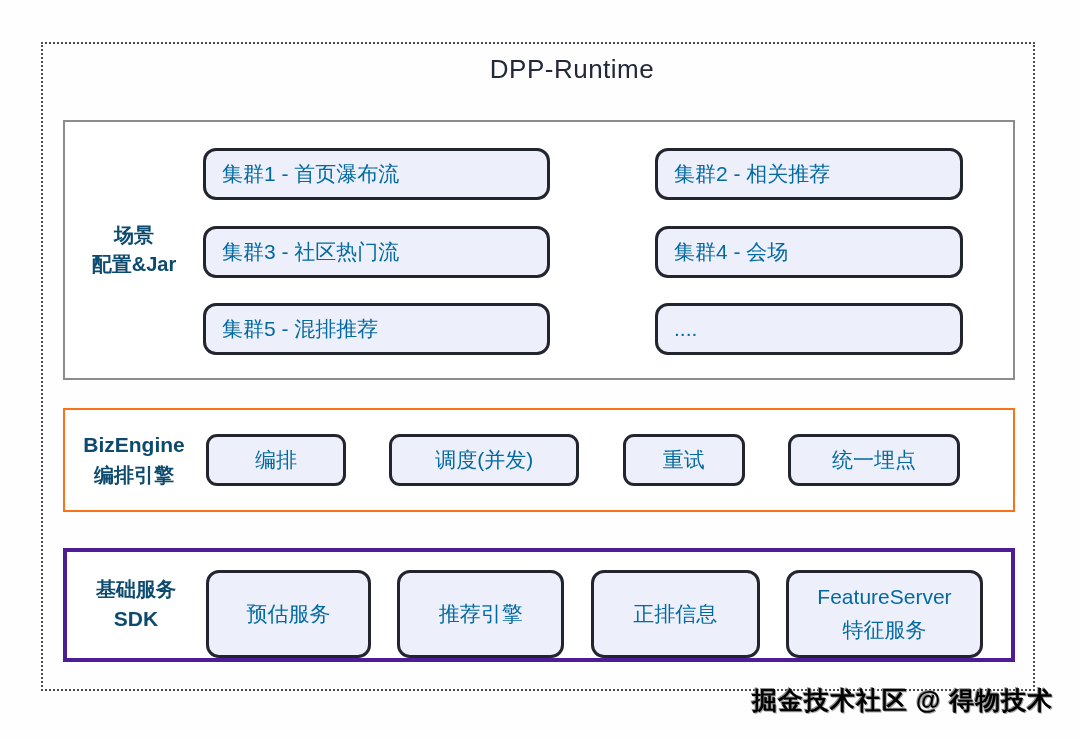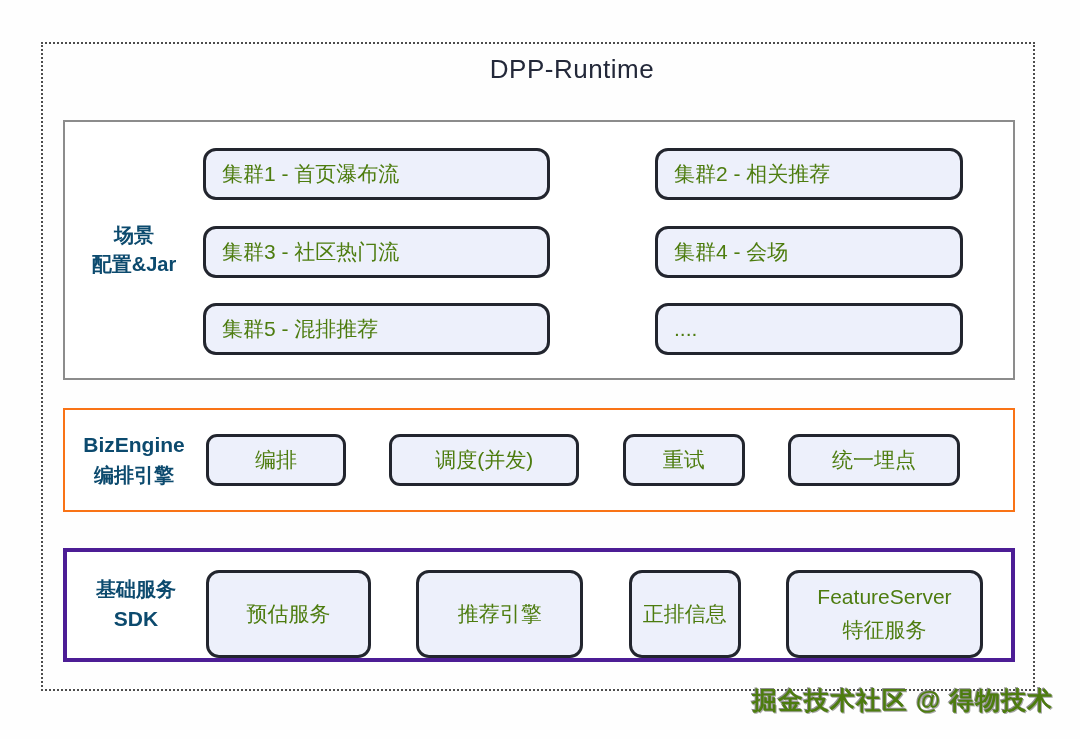--- a/index.html
+++ b/index.html
@@ -48,21 +48,21 @@
     font-size:20px;
     line-height:1.45;
     text-align:center;
   }
   .section-label .en{font-size:21px;}
   .node{
     background:#edf0fb;
     border:3px solid #22252e;
     border-radius:13px;
     box-sizing:border-box;
-    color:#4d7c0f;
+    color:#0369a1;
     font-size:21px;
     display:flex;
     align-items:center;
   }
   
   .scene-grid{
     flex:1;
     display:grid;
     grid-template-columns:347px 308px;
     grid-auto-rows:52px;
@@ -98,29 +98,29 @@
   }
   .sdk-row .node{
     height:88px;
     flex-direction:column;
     justify-content:center;
     line-height:1.55;
     text-align:center;
   }
   .sb-0{width:165px;}
   .sb-1{width:167px;}
-  .sb-2{width:112px;font-family:Liberation Serif, serif;}
+  .sb-2{width:169px;font-family:Liberation Serif, serif;}
   .sb-3{width:197px;}
   .watermark{
     position:absolute;
     left:752px;top:684px;
     font-size:25px;
     font-weight:bold;
     letter-spacing:1px;
-    color:#4d7c0f;
+    color:#000000;
     text-shadow:-1px -1px 0 #909090, 1px 1px 0 #a9a9a9, 2px 2px 2px #ffffff;
     white-space:nowrap;
     z-index:5;
   }
 </style>
 </head>
 <body>
 
 <div class="page">
 

